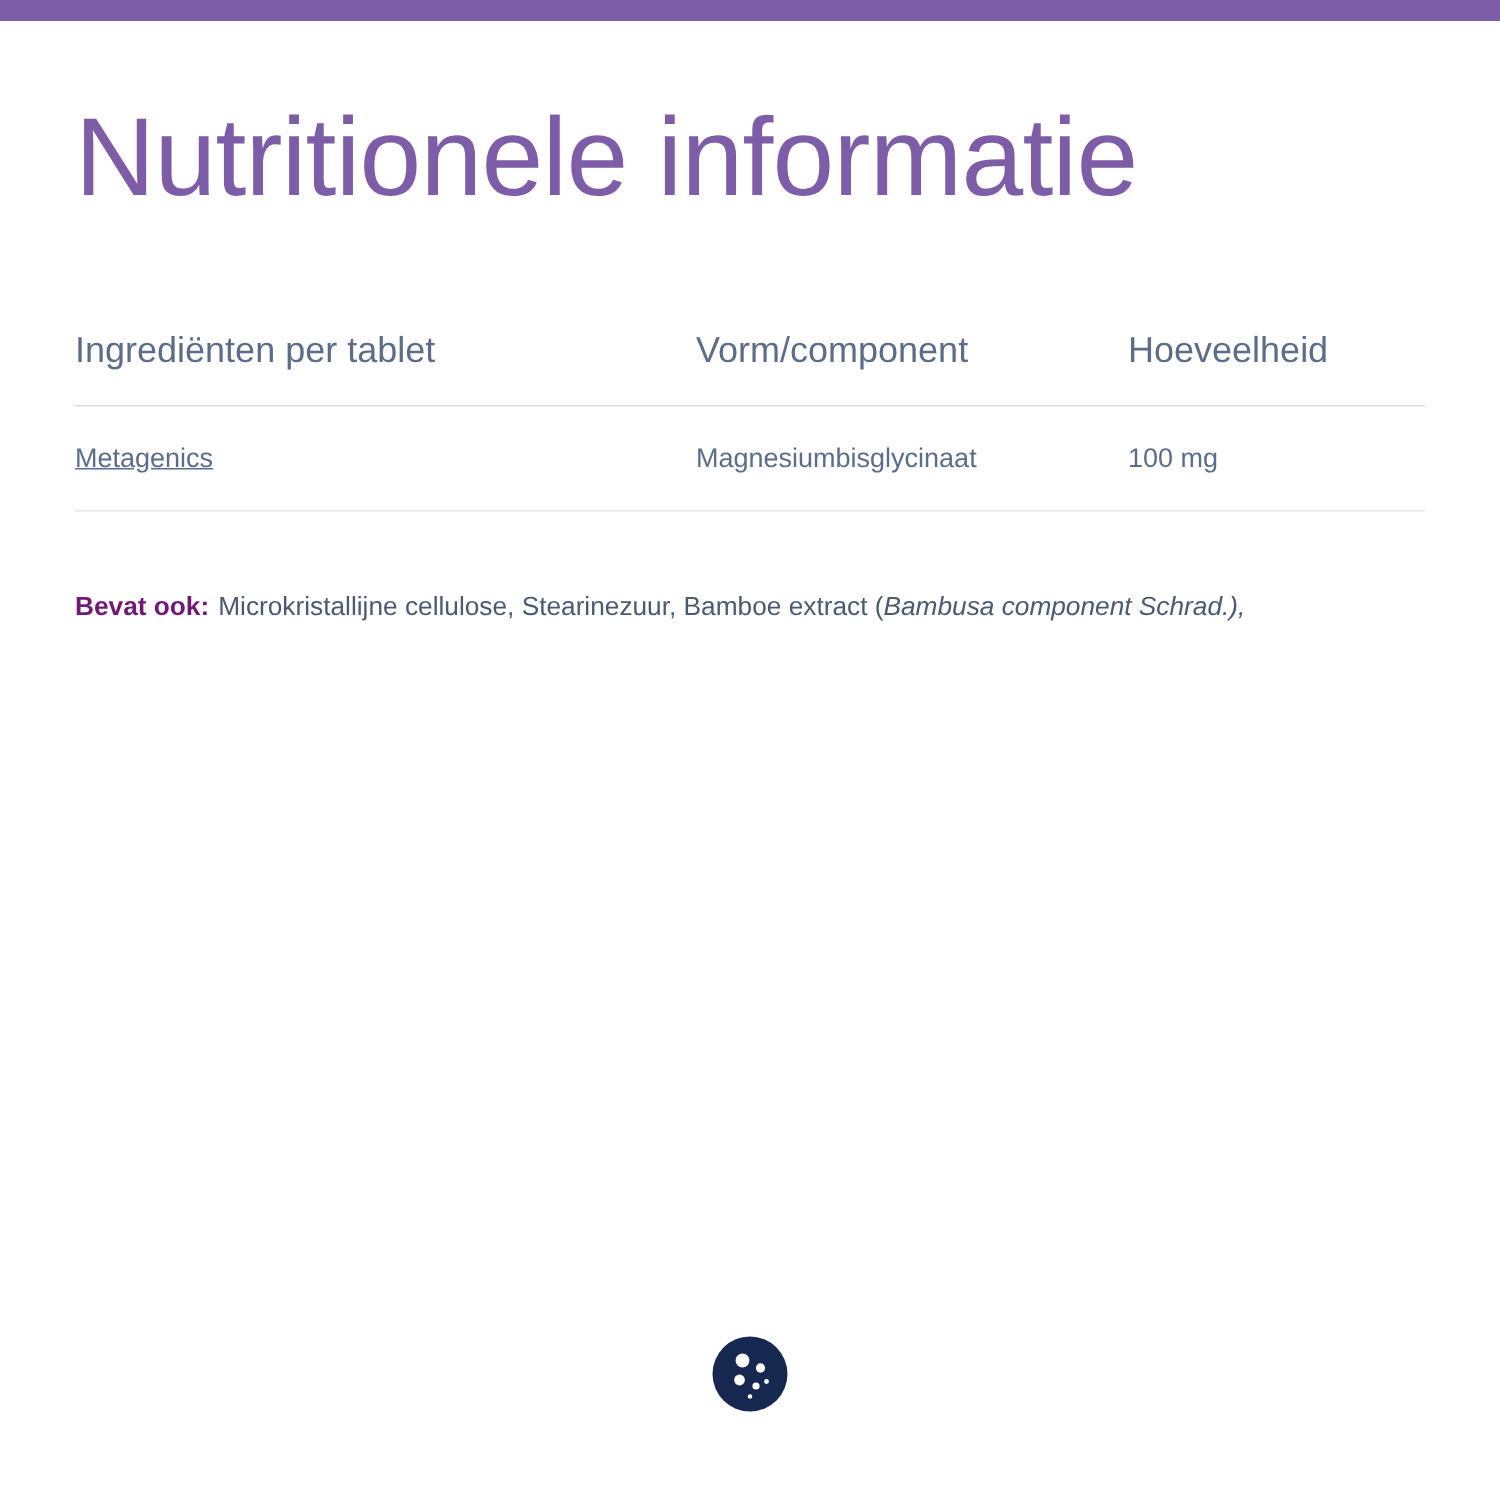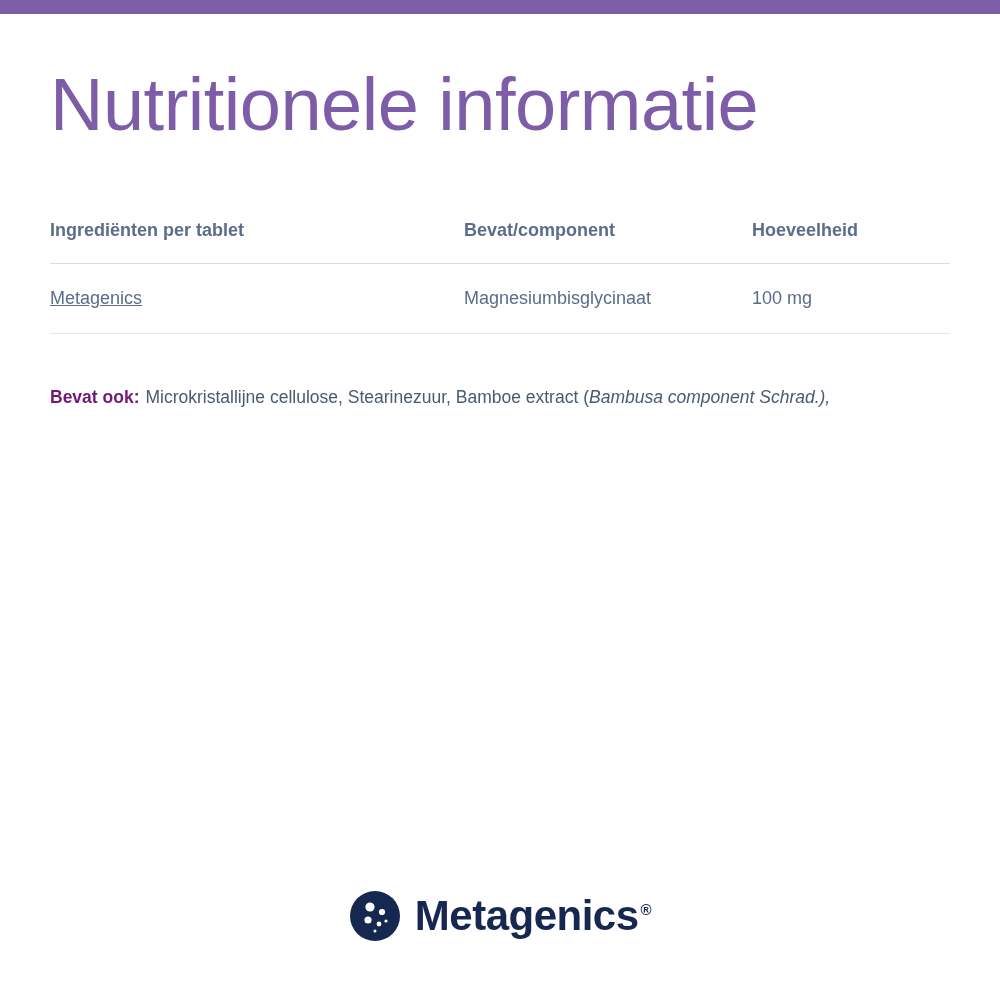--- a/index.html
+++ b/index.html
@@ -46,22 +46,22 @@
     color: #7d5ca8;
     letter-spacing: -0.5px;
   }
   .nutri-table {
     margin-top: 76px;
     width: 900px;
     border-collapse: collapse;
     table-layout: fixed;
   }
   .nutri-table th {
-    font-size: 18px;
-    font-weight: bold;
+    font-size: 24px;
+    font-weight: normal;
     color: #5b6d8a;
     text-align: left;
     padding: 0 0 22px 0;
     vertical-align: bottom;
   }
   .nutri-table thead tr {
     border-bottom: 1px solid #d8dde4;
   }
   .nutri-table td {
     font-size: 18px;
@@ -132,21 +132,21 @@
   <div class="top-bar"></div>
 
   <div class="content">
 
     <h1 class="page-title">Nutritionele informatie</h1>
 
     <table class="nutri-table">
       <thead>
         <tr>
           <th class="col-ingredient">Ingrediënten per tablet</th>
-          <th class="col-form">Bevat/component</th>
+          <th class="col-form">Vorm/component</th>
           <th class="col-amount">Hoeveelheid</th>
         </tr>
       </thead>
       <tbody>
         <tr>
           <td class="col-ingredient">
             <span class="ingredient-link">Metagenics</span>
           </td>
           <td class="col-form">Magnesiumbisglycinaat</td>
           <td class="col-amount">100 mg</td>
@@ -165,16 +165,15 @@
       <svg viewBox="0 0 52 52" width="52" height="52" aria-hidden="true">
         <circle cx="26" cy="26" r="25" fill="#16284f"></circle>
         <circle cx="21" cy="17" r="4.6" fill="#ffffff"></circle>
         <circle cx="33" cy="22" r="3.1" fill="#ffffff"></circle>
         <circle cx="19" cy="30" r="3.6" fill="#ffffff"></circle>
         <circle cx="30" cy="34" r="2.4" fill="#ffffff"></circle>
         <circle cx="37" cy="31" r="1.6" fill="#ffffff"></circle>
         <circle cx="26" cy="41" r="1.5" fill="#ffffff"></circle>
       </svg>
     </span>
-    <span class="brand-name"><span>Metagenics</span><span class="brand-reg">®</span></span>
   </div>
 
 </div>
 
 </body></html>

